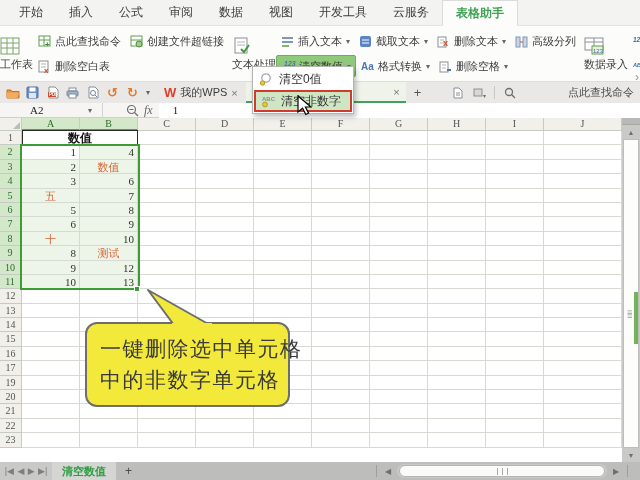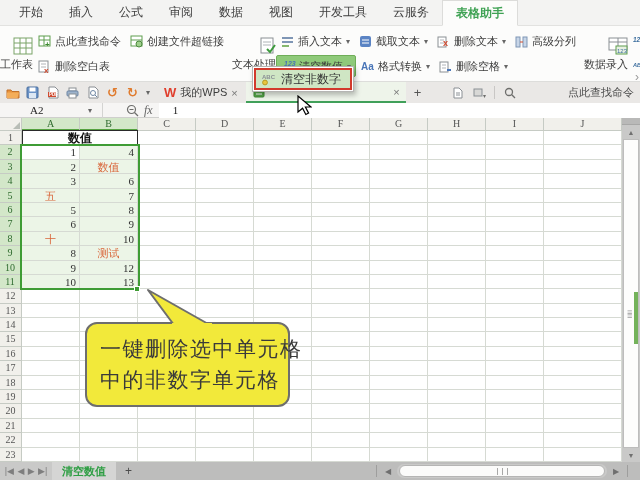--- a/index.html
+++ b/index.html
@@ -8,21 +8,21 @@
   #app { position:relative; width:640px; height:480px; background:#fff; overflow:hidden; }
 
   
   .ribbon-tabs { position:absolute; left:0; top:0; width:640px; height:26px; background:#f3f3f2; border-bottom:1px solid #e2e2e0; display:flex; align-items:stretch; padding-left:6px; }
   .rtab { padding:0 13px; line-height:25px; font-size:12px; color:#3d3d3d; cursor:default; }
   .rtab.active { background:#fcfcfb; border:1px solid #dcdcda; border-bottom:1px solid #fcfcfb; margin-bottom:-1px; color:#3fa254; font-weight:bold; }
 
   
   .ribbon { position:absolute; left:0; top:26px; width:640px; height:56px; background:#fcfcfb; border-bottom:1px solid #dddddb; display:flex; align-items:stretch; }
   .rsep { width:1px; background:#e3e3e1; margin:4px 2px; }
-  .bigbtn { width:46px; display:flex; flex-direction:column; align-items:flex-end; justify-content:center; gap:2px; padding-top:2px; }
+  .bigbtn { width:46px; display:flex; flex-direction:column; align-items:flex-start; justify-content:center; gap:2px; padding-top:2px; }
   .bigbtn .blabel { font-size:11px; white-space:nowrap; }
   .rcol { display:flex; flex-direction:column; justify-content:center; gap:1px; padding:2px 0; }
   .rrow { display:flex; align-items:center; height:24px; }
   .sbtn { display:flex; align-items:center; gap:3px; padding:2px 4px; height:22px; white-space:nowrap; border-radius:2px; }
   .sbtn.hl { background:#8fca7a; border:1px solid #6fae58; }
   .caret { font-size:8px; color:#666; margin-left:1px; }
   .micon { display:inline-flex; align-items:center; justify-content:center; width:15px; height:14px; }
   .ribbon-chevron { position:absolute; right:1px; top:44px; color:#999; font-size:12px; }
 
   
@@ -635,33 +635,20 @@
         <div class="cell" style="width: 58px;"></div>
         <div class="cell" style="width: 58px;"></div>
         <div class="cell" style="width: 58px;"></div>
         <div class="cell" style="width: 58px;"></div>
         <div class="cell" style="width: 58px;"></div>
         <div class="cell" style="width: 58px;"></div>
         <div class="cell" style="width: 58px;"></div>
         <div class="cell" style="width: 78px;"></div>
       </div>
       <div class="grow">
-        <div class="rhcell">18</div>
-        <div class="cell" style="width: 58px;"></div>
-        <div class="cell" style="width: 58px;"></div>
-        <div class="cell" style="width: 58px;"></div>
-        <div class="cell" style="width: 58px;"></div>
-        <div class="cell" style="width: 58px;"></div>
-        <div class="cell" style="width: 58px;"></div>
-        <div class="cell" style="width: 58px;"></div>
-        <div class="cell" style="width: 58px;"></div>
-        <div class="cell" style="width: 58px;"></div>
-        <div class="cell" style="width: 78px;"></div>
-      </div>
-      <div class="grow">
         <div class="rhcell">19</div>
         <div class="cell" style="width: 58px;"></div>
         <div class="cell" style="width: 58px;"></div>
         <div class="cell" style="width: 58px;"></div>
         <div class="cell" style="width: 58px;"></div>
         <div class="cell" style="width: 58px;"></div>
         <div class="cell" style="width: 58px;"></div>
         <div class="cell" style="width: 58px;"></div>
         <div class="cell" style="width: 58px;"></div>
         <div class="cell" style="width: 58px;"></div>
@@ -763,20 +750,30 @@
   <svg class="ctail" width="80" height="38" viewBox="0 0 80 38">
       <path d="M72,37 L10,2 L36,37" fill="#f2e93a" stroke="#6e6e6e" stroke-width="2" stroke-linejoin="round"></path>
       <path d="M34,37 h40" stroke="#f2e93a" stroke-width="4"></path>
     </svg>
   <div class="callout">
     <div class="cline">一键删除选中单元格</div>
     <div class="cline">中的非数字单元格</div>
   </div>
 
   <div class="dropdown">
+    <div class="ditem">
+      <span class="micon">
+          <svg width="14" height="14" viewBox="0 0 14 14">
+            <circle cx="7" cy="6" r="4.2" fill="none" stroke="#a0a6ab" stroke-width="1.3"></circle>
+            <path d="M4.5,9.5 l-1.5,3" stroke="#a0a6ab"></path>
+            <circle cx="3.5" cy="11" r="2.2" fill="#e8c63f" stroke="#b89a20"></circle>
+          </svg>
+        </span>
+      <span>清空0值</span>
+    </div>
     <div class="ditem hl">
       <span class="micon">
           <svg width="14" height="14" viewBox="0 0 14 14">
             <text x="1" y="7" font-size="6" font-weight="bold" fill="#8a8f94">ABC</text>
             <circle cx="4" cy="10.5" r="2.4" fill="#e8c63f" stroke="#b89a20"></circle>
           </svg>
         </span>
       <span>清空非数字</span>
     </div>
   </div>

